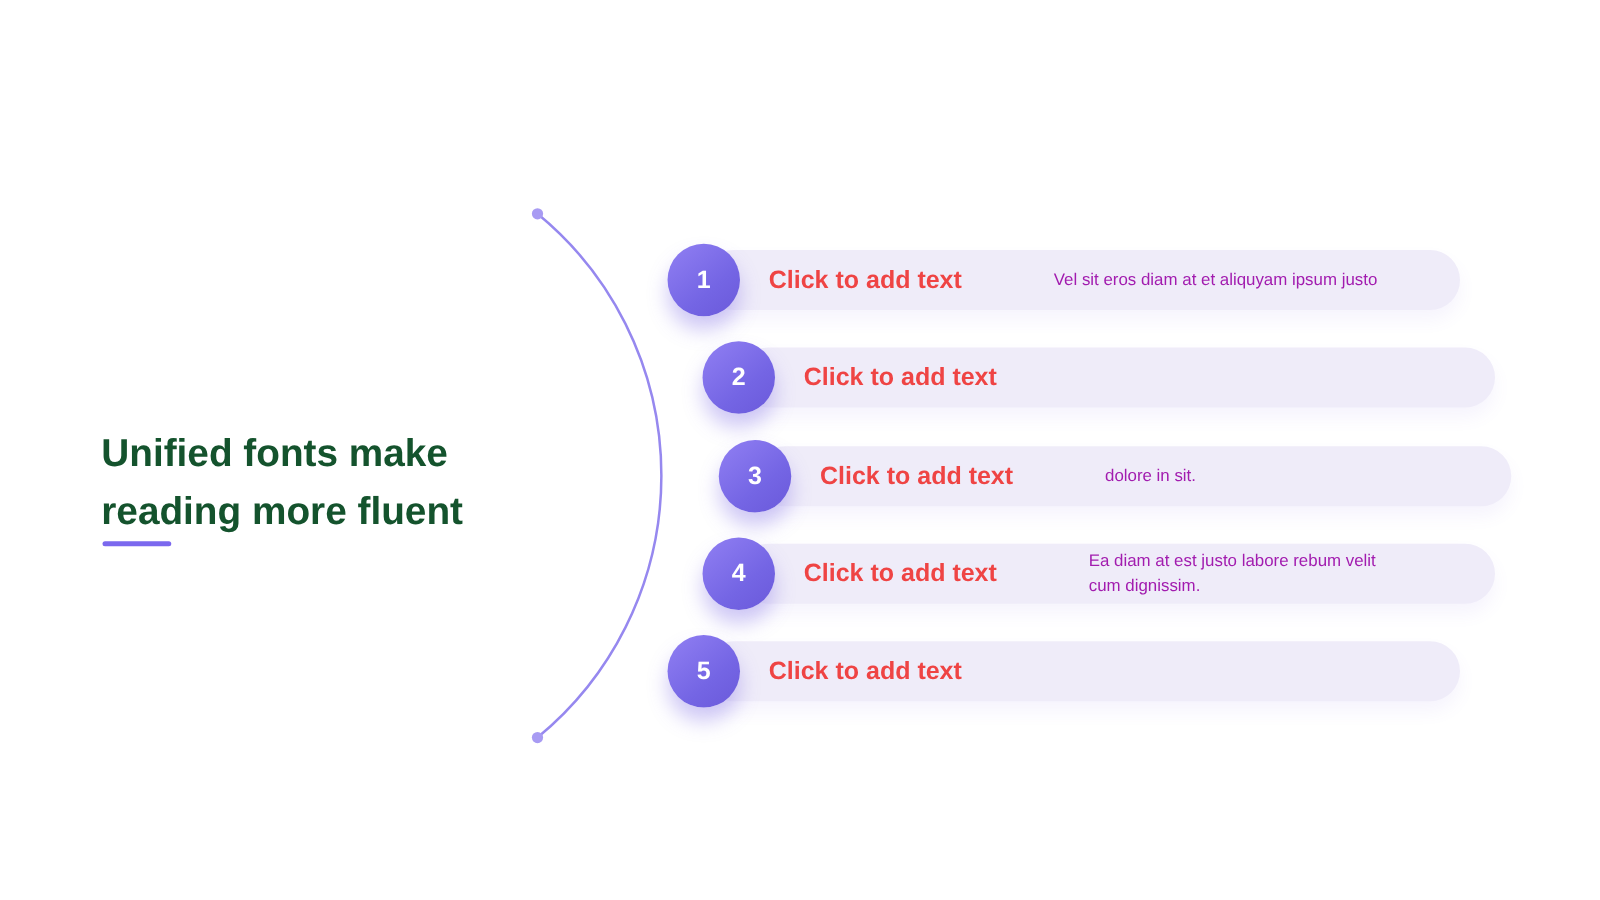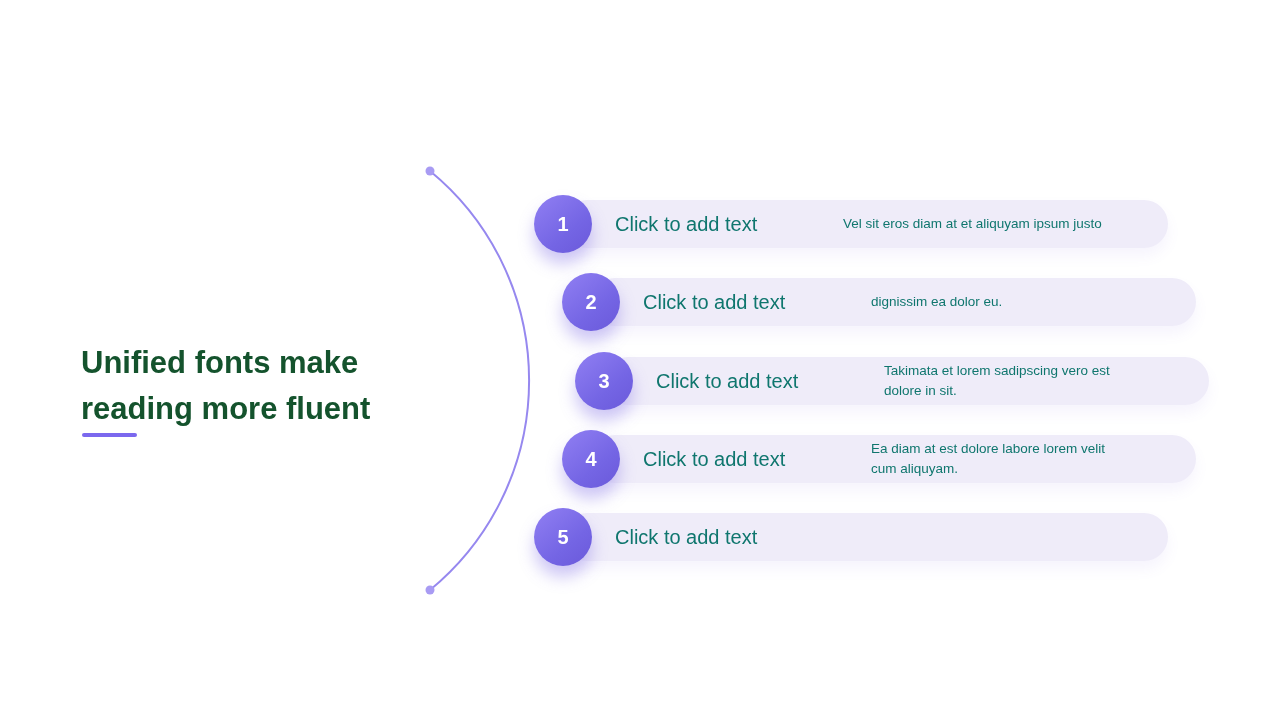--- a/index.html
+++ b/index.html
@@ -36,25 +36,25 @@
   }
   .num{
     position:absolute;left:-29px;top:-5px;width:58px;height:58px;border-radius:50%;
     background:linear-gradient(140deg,#8d7cf1 8%,#7465e4 62%,#6a59da 100%);
     box-shadow:0 11px 16px rgba(115,95,225,.35);
     color:#ffffff;font-size:20px;font-weight:bold;
     display:flex;align-items:center;justify-content:center;
   }
   .label{
     position:absolute;left:52px;top:0;height:48px;display:flex;align-items:center;
-    font-size:20px;font-weight:normal;color:#0f766e;white-space:nowrap;
+    font-size:20px;font-weight:bold;color:#ef4444;white-space:nowrap;
   }
   .desc{
     position:absolute;left:280px;top:50%;transform:translateY(-50%);
-    font-size:13.5px;line-height:20px;color:#0f766e;white-space:nowrap;
+    font-size:13.5px;line-height:20px;color:#a21caf;white-space:nowrap;
   }
   .desc span{display:block}
 </style>
 </head>
 <body>
 
 <div class="slide">
 
   <div class="title">Unified fonts make reading more fluent</div>
   <div class="accent"></div>
@@ -72,41 +72,39 @@
     <div class="desc">
       <span>Vel sit eros diam at et aliquyam ipsum justo</span>
     </div>
   </div>
 
   <div class="row r2">
     <div class="pill"></div>
     <div class="num">2</div>
     <div class="label">Click to add text</div>
     <div class="desc">
-      <span>dignissim ea dolor eu.</span>
     </div>
   </div>
 
   <div class="row r3">
     <div class="pill"></div>
     <div class="num">3</div>
     <div class="label">Click to add text</div>
     <div class="desc">
-      <span>Takimata et lorem sadipscing vero est</span>
       <span>dolore in sit.</span>
     </div>
   </div>
 
   <div class="row r4">
     <div class="pill"></div>
     <div class="num">4</div>
     <div class="label">Click to add text</div>
     <div class="desc">
-      <span>Ea diam at est dolore labore lorem velit</span>
-      <span>cum aliquyam.</span>
+      <span>Ea diam at est justo labore rebum velit</span>
+      <span>cum dignissim.</span>
     </div>
   </div>
 
   <div class="row r5">
     <div class="pill"></div>
     <div class="num">5</div>
     <div class="label">Click to add text</div>
     <div class="desc">
     </div>
   </div>

